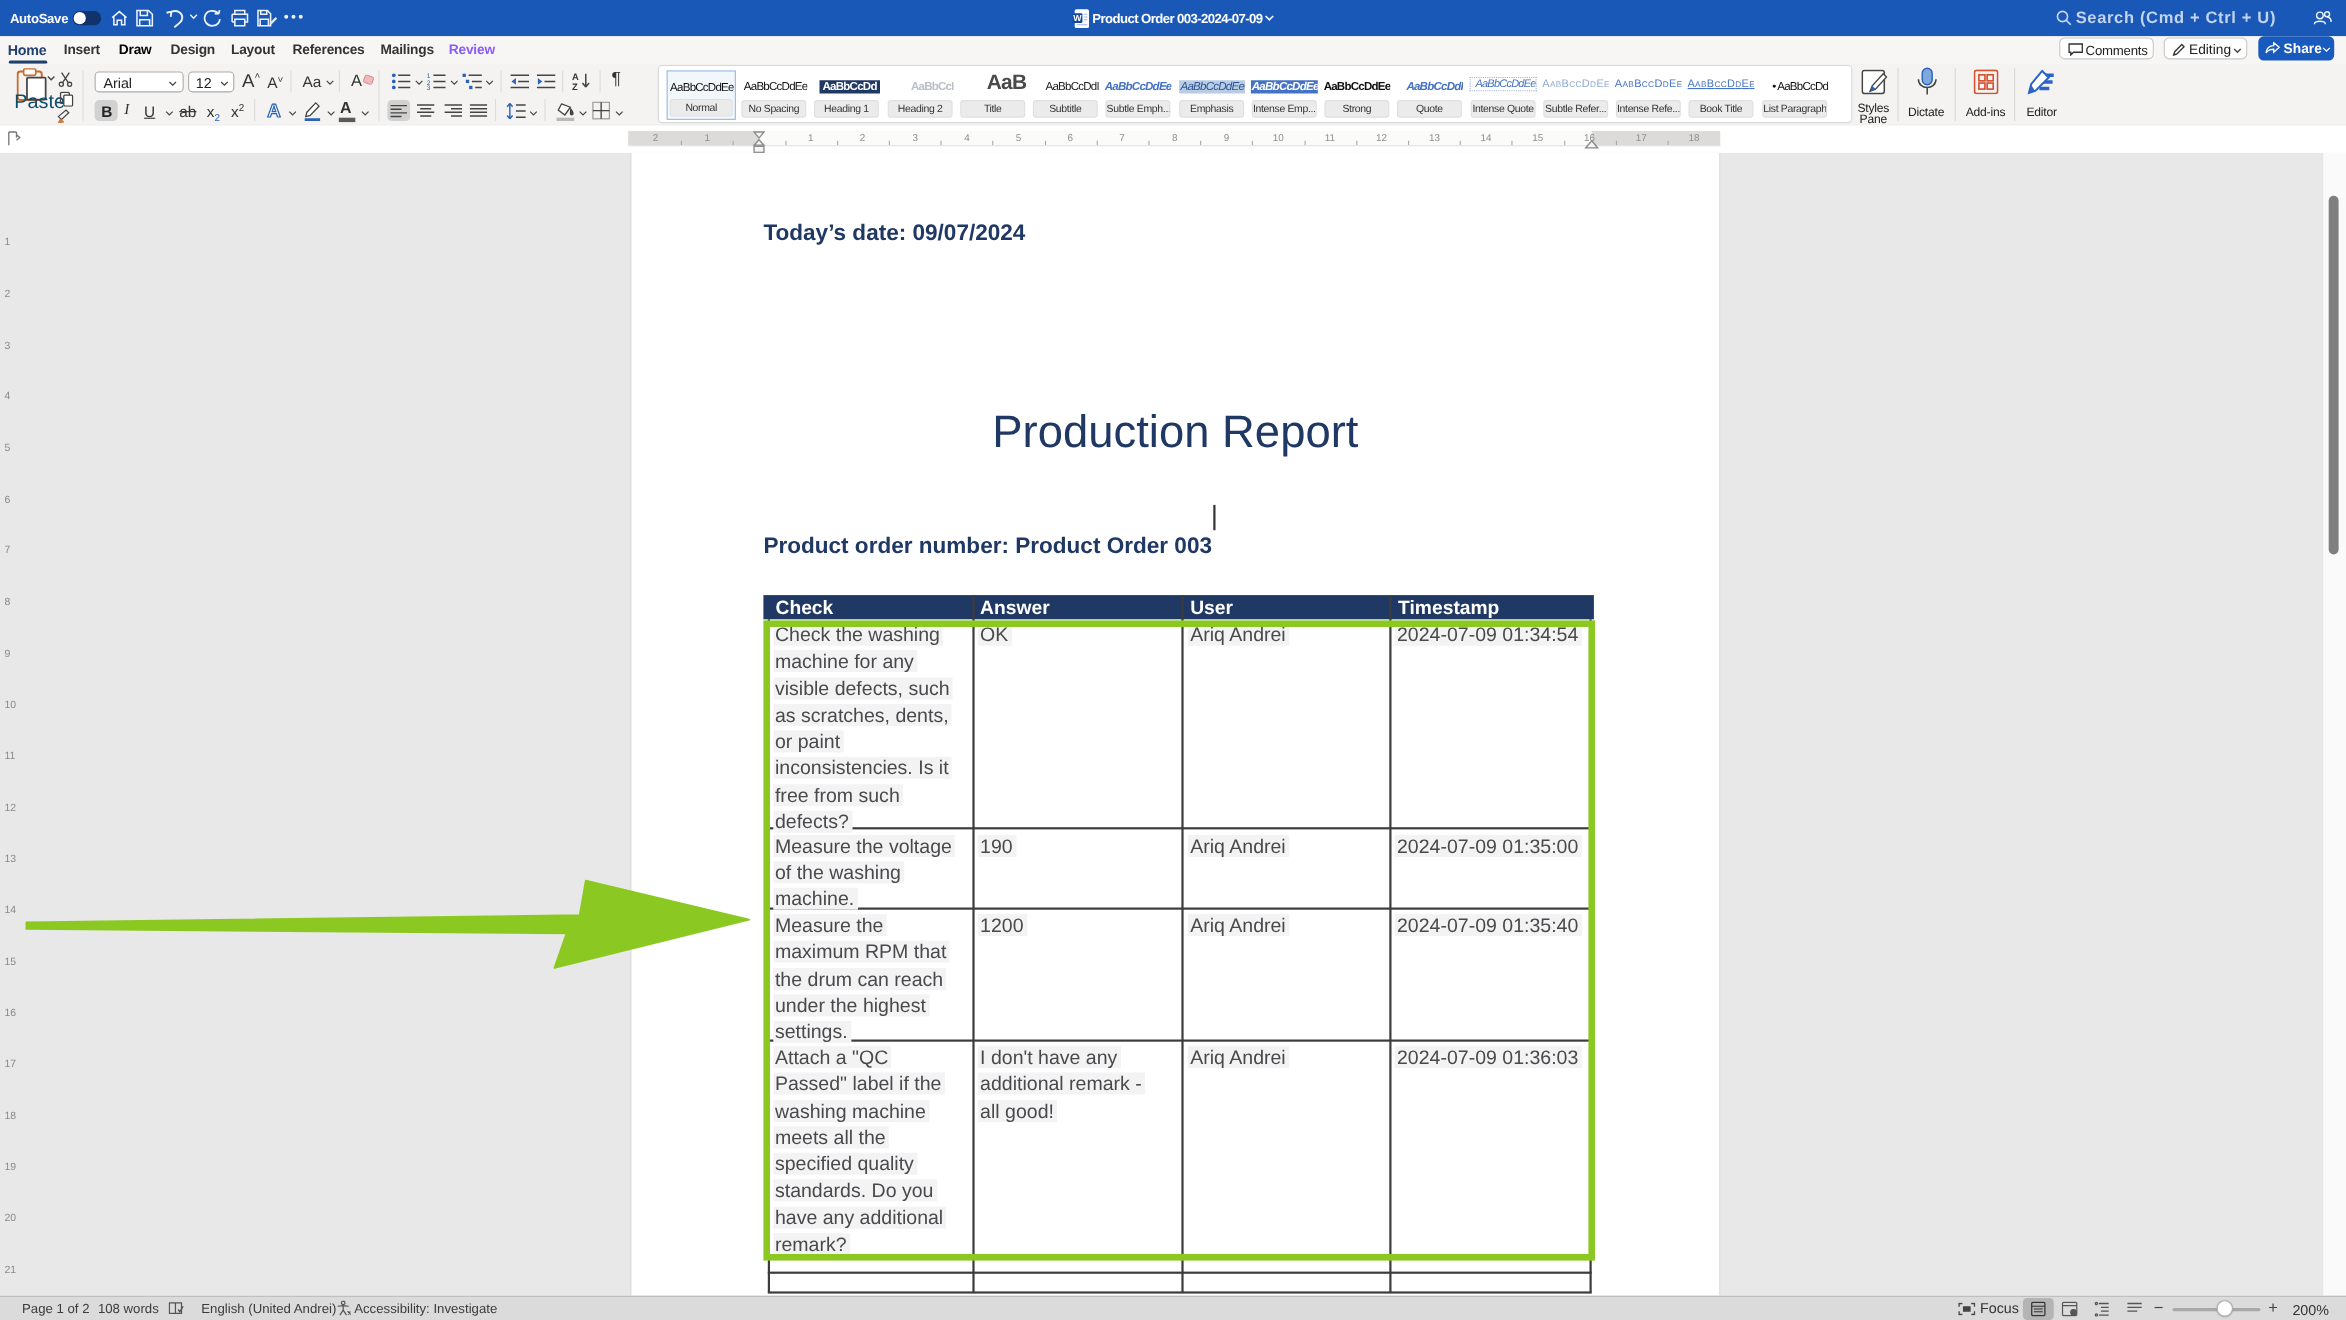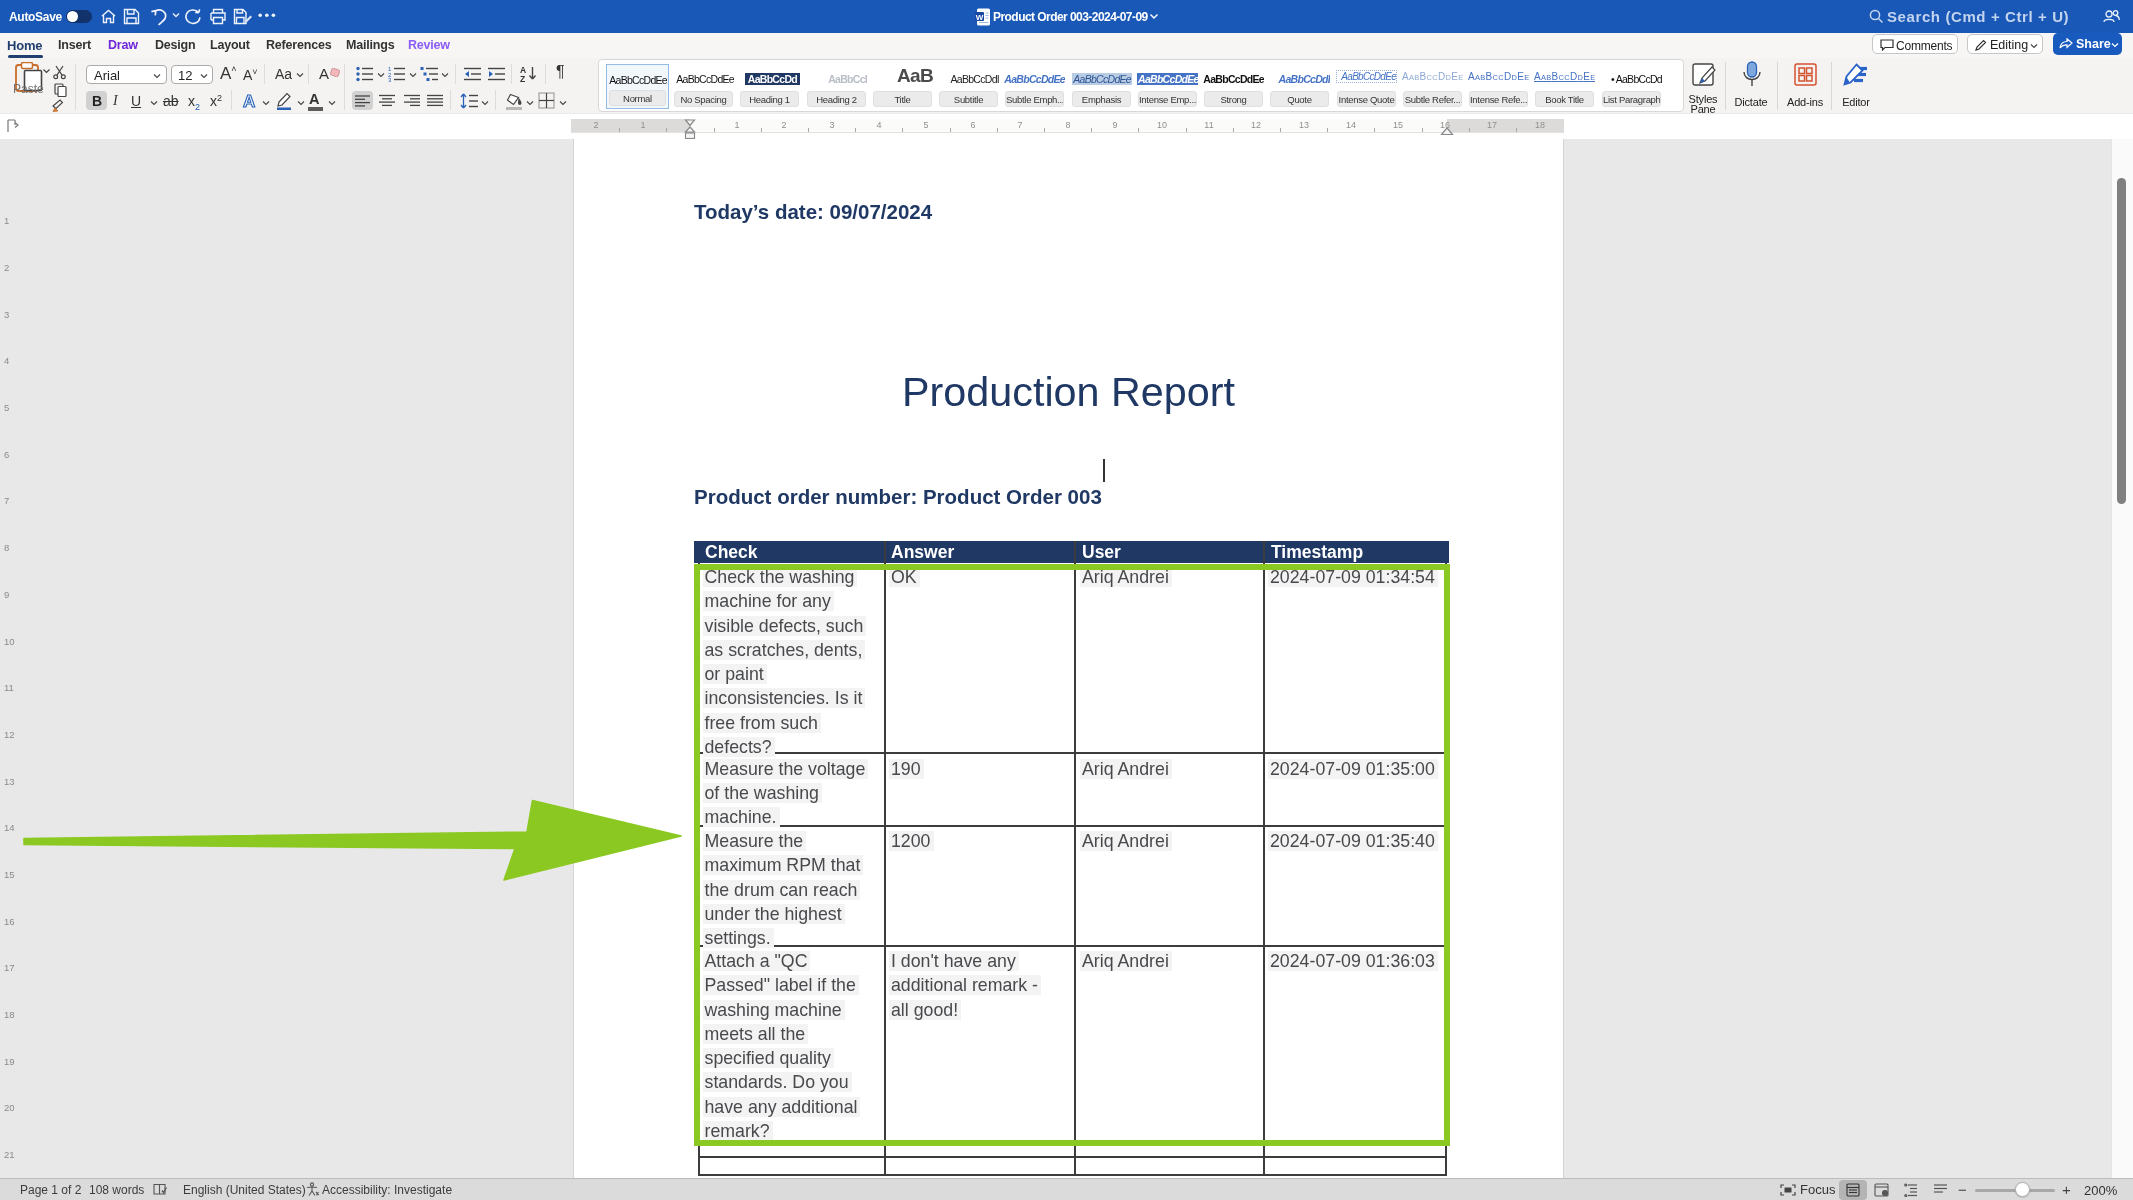--- a/index.html
+++ b/index.html
@@ -87,21 +87,21 @@
       <circle cx="6" cy="5" r="3"></circle>
       <path d="M1 13 C1 9.5 11 9.5 11 13"></path>
       <circle cx="12.5" cy="4" r="2.3"></circle>
       <path d="M12.7 6.5 C15.5 7 16.3 9 16.2 11"></path>
     </svg>
 </div>
 <div id="menubar">
   <div class="abs" style="left:7px;top:5px;font-size:13px;font-weight:bold;color:#21406f;letter-spacing:-0.2px;">Home</div>
   <div class="abs" style="left:8px;top:22px;width:35px;height:3px;border-radius:2px;background:#21406f;"></div>
   <div class="abs" style="left:58px;top:5px;font-size:12.5px;font-weight:bold;color:#333;letter-spacing:-0.2px;">Insert</div>
-  <div class="abs" style="left:108px;top:5px;font-size:12.5px;font-weight:bold;color:#6d28d9;letter-spacing:-0.2px;">Draw</div>
+  <div class="abs" style="left:108px;top:5px;font-size:12.5px;font-weight:bold;color:#000000;letter-spacing:-0.2px;">Draw</div>
   <div class="abs" style="left:155px;top:5px;font-size:12.5px;font-weight:bold;color:#333;letter-spacing:-0.2px;">Design</div>
   <div class="abs" style="left:210px;top:5px;font-size:12.5px;font-weight:bold;color:#333;letter-spacing:-0.2px;">Layout</div>
   <div class="abs" style="left:266px;top:5px;font-size:12.5px;font-weight:bold;color:#333;letter-spacing:-0.2px;">References</div>
   <div class="abs" style="left:346px;top:5px;font-size:12.5px;font-weight:bold;color:#333;letter-spacing:-0.2px;">Mailings</div>
   <div class="abs" style="left:408px;top:5px;font-size:12.5px;font-weight:bold;color:#8b5cf6;letter-spacing:-0.2px;">Review</div>
   <div class="abs" style="left:467px;top:5px;font-size:12.5px;font-weight:bold;color:#333;letter-spacing:-0.2px;margin-top:33px;">View</div>
   <div class="abs" style="left:1872px;top:1px;width:86px;height:20px;border:1px solid #c8c7c7;border-radius:5px;background:#fff;">
     <svg class="abs" style="left:7px;top:4px;" width="14" height="12" viewBox="0 0 14 12" fill="none" stroke="#333" stroke-width="1.2">
         <path d="M1 1 H13 V8.5 H5 L2.5 11 V8.5 H1 Z"></path>
       </svg>
@@ -128,21 +128,21 @@
 </div>
 <div id="ribbon">
   <svg class="abs" style="left:15px;top:4px;" width="34" height="30" viewBox="0 0 34 30">
       <rect x="1" y="3" width="22" height="26" rx="2.5" fill="none" stroke="#c86d2c" stroke-width="1.8"></rect>
       <rect x="6.5" y="0.5" width="11" height="6" rx="1.5" fill="#fff" stroke="#c86d2c" stroke-width="1.5"></rect>
       <rect x="9.5" y="8.5" width="17" height="20" rx="1" fill="#fff" stroke="#444" stroke-width="1.6"></rect>
     </svg>
   <svg class="abs" style="left:42px;top:10px;" width="9" height="6" viewBox="0 0 8 6" fill="none" stroke="#444" stroke-width="1.2">
       <path d="M1 1.5 L4 4.5 L7 1.5"></path>
     </svg>
-  <div class="abs" style="left:13px;top:24px;font-size:12px;color:#737373;">Paste</div>
+  <div class="abs" style="left:13px;top:24px;font-size:18px;color:#0c4a6e;">Paste</div>
   <svg class="abs" style="left:53px;top:7px;" width="13" height="15" viewBox="0 0 13 15" fill="none" stroke="#444" stroke-width="1.2">
       <circle cx="2.7" cy="11.7" r="1.9"></circle>
       <circle cx="10.3" cy="11.7" r="1.9"></circle>
       <path d="M3.8 10.3 L10 1 M9.2 10.3 L3 1"></path>
     </svg>
   <svg class="abs" style="left:54px;top:25px;" width="13" height="14" viewBox="0 0 13 14" fill="none" stroke="#444" stroke-width="1.2">
       <rect x="1" y="1" width="8" height="10" rx="1"></rect>
       <rect x="4" y="3.5" width="8" height="10" rx="1" fill="#fff"></rect>
     </svg>
   <svg class="abs" style="left:52px;top:41px;" width="15" height="13" viewBox="0 0 15 13">
@@ -619,21 +619,21 @@
   <div class="abs" style="left:2111px;top:0;width:22px;height:1039px;background:#fafafa;border-left:1px solid #e4e4e4;"></div>
   <div class="abs" style="left:2117px;top:39px;width:9px;height:326px;border-radius:5px;background:#7f7f7f;"></div>
 </div>
 <div id="statusbar">
   <div class="abs" style="left:20px;top:4px;font-size:12px;color:#3c3c3c;">Page 1 of 2</div>
   <div class="abs" style="left:89px;top:4px;font-size:12px;color:#3c3c3c;">108 words</div>
   <svg class="abs" style="left:153px;top:4px;" width="15" height="13" viewBox="0 0 15 13" fill="none" stroke="#555" stroke-width="1.1">
       <path d="M1 1.5 H6.5 V11 H1 Z M6.5 1.5 H12 V11 H6.5"></path>
       <path d="M9 7.5 L10.5 9.5 L13.5 4.5" stroke-width="1.3"></path>
     </svg>
-  <div class="abs" style="left:183px;top:4px;font-size:12px;color:#3c3c3c;">English (United States)</div>
+  <div class="abs" style="left:183px;top:4px;font-size:12px;color:#3c3c3c;">English (United Andrei)</div>
   <svg class="abs" style="left:305px;top:3px;" width="14" height="15" viewBox="0 0 14 15" fill="none" stroke="#555" stroke-width="1.1">
       <circle cx="7" cy="2.5" r="1.6"></circle>
       <path d="M2 5.5 L7 5 L12 5.5 M7 5 V9 M7 9 L4 13.5 M7 9 L10 13.5 M11 10 L13.8 13 M11.5 13.2 L13.5 10.2"></path>
     </svg>
   <div class="abs" style="left:322px;top:4px;font-size:12px;color:#3c3c3c;">Accessibility: Investigate</div>
   <svg class="abs" style="left:1780px;top:5px;" width="16" height="12" viewBox="0 0 16 12" fill="none" stroke="#444" stroke-width="1.2">
       <path d="M4 1 H1 V4 M12 1 H15 V4 M1 8 V11 H4 M15 8 V11 H12"></path>
       <rect x="4.5" y="3.5" width="7" height="5" fill="#444" stroke="none" rx="0.5"></rect>
     </svg>
   <div class="abs" style="left:1800px;top:3px;font-size:13px;color:#333;">Focus</div>

